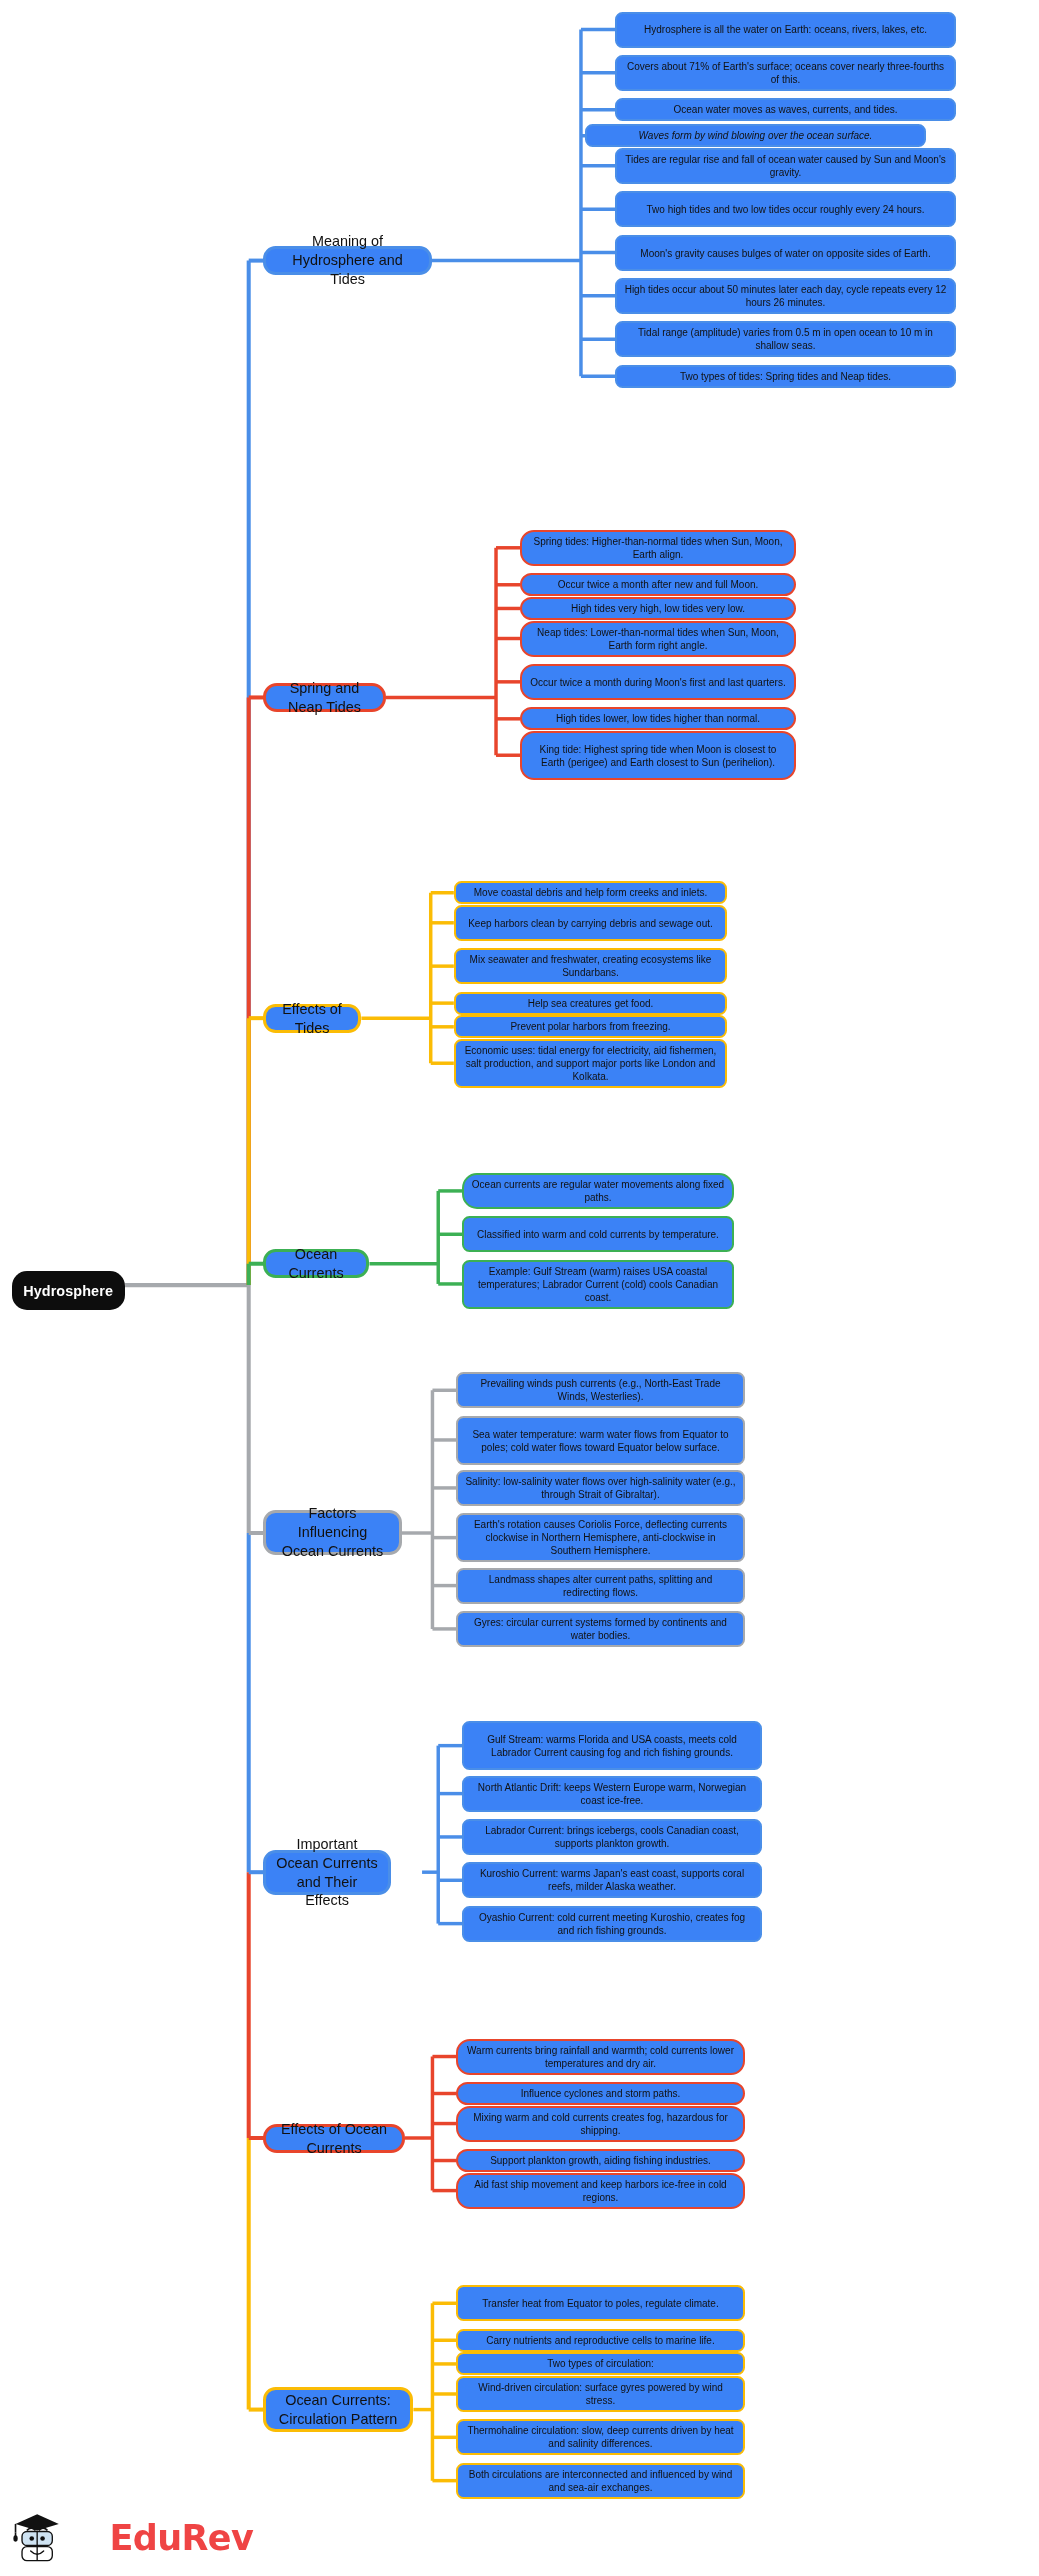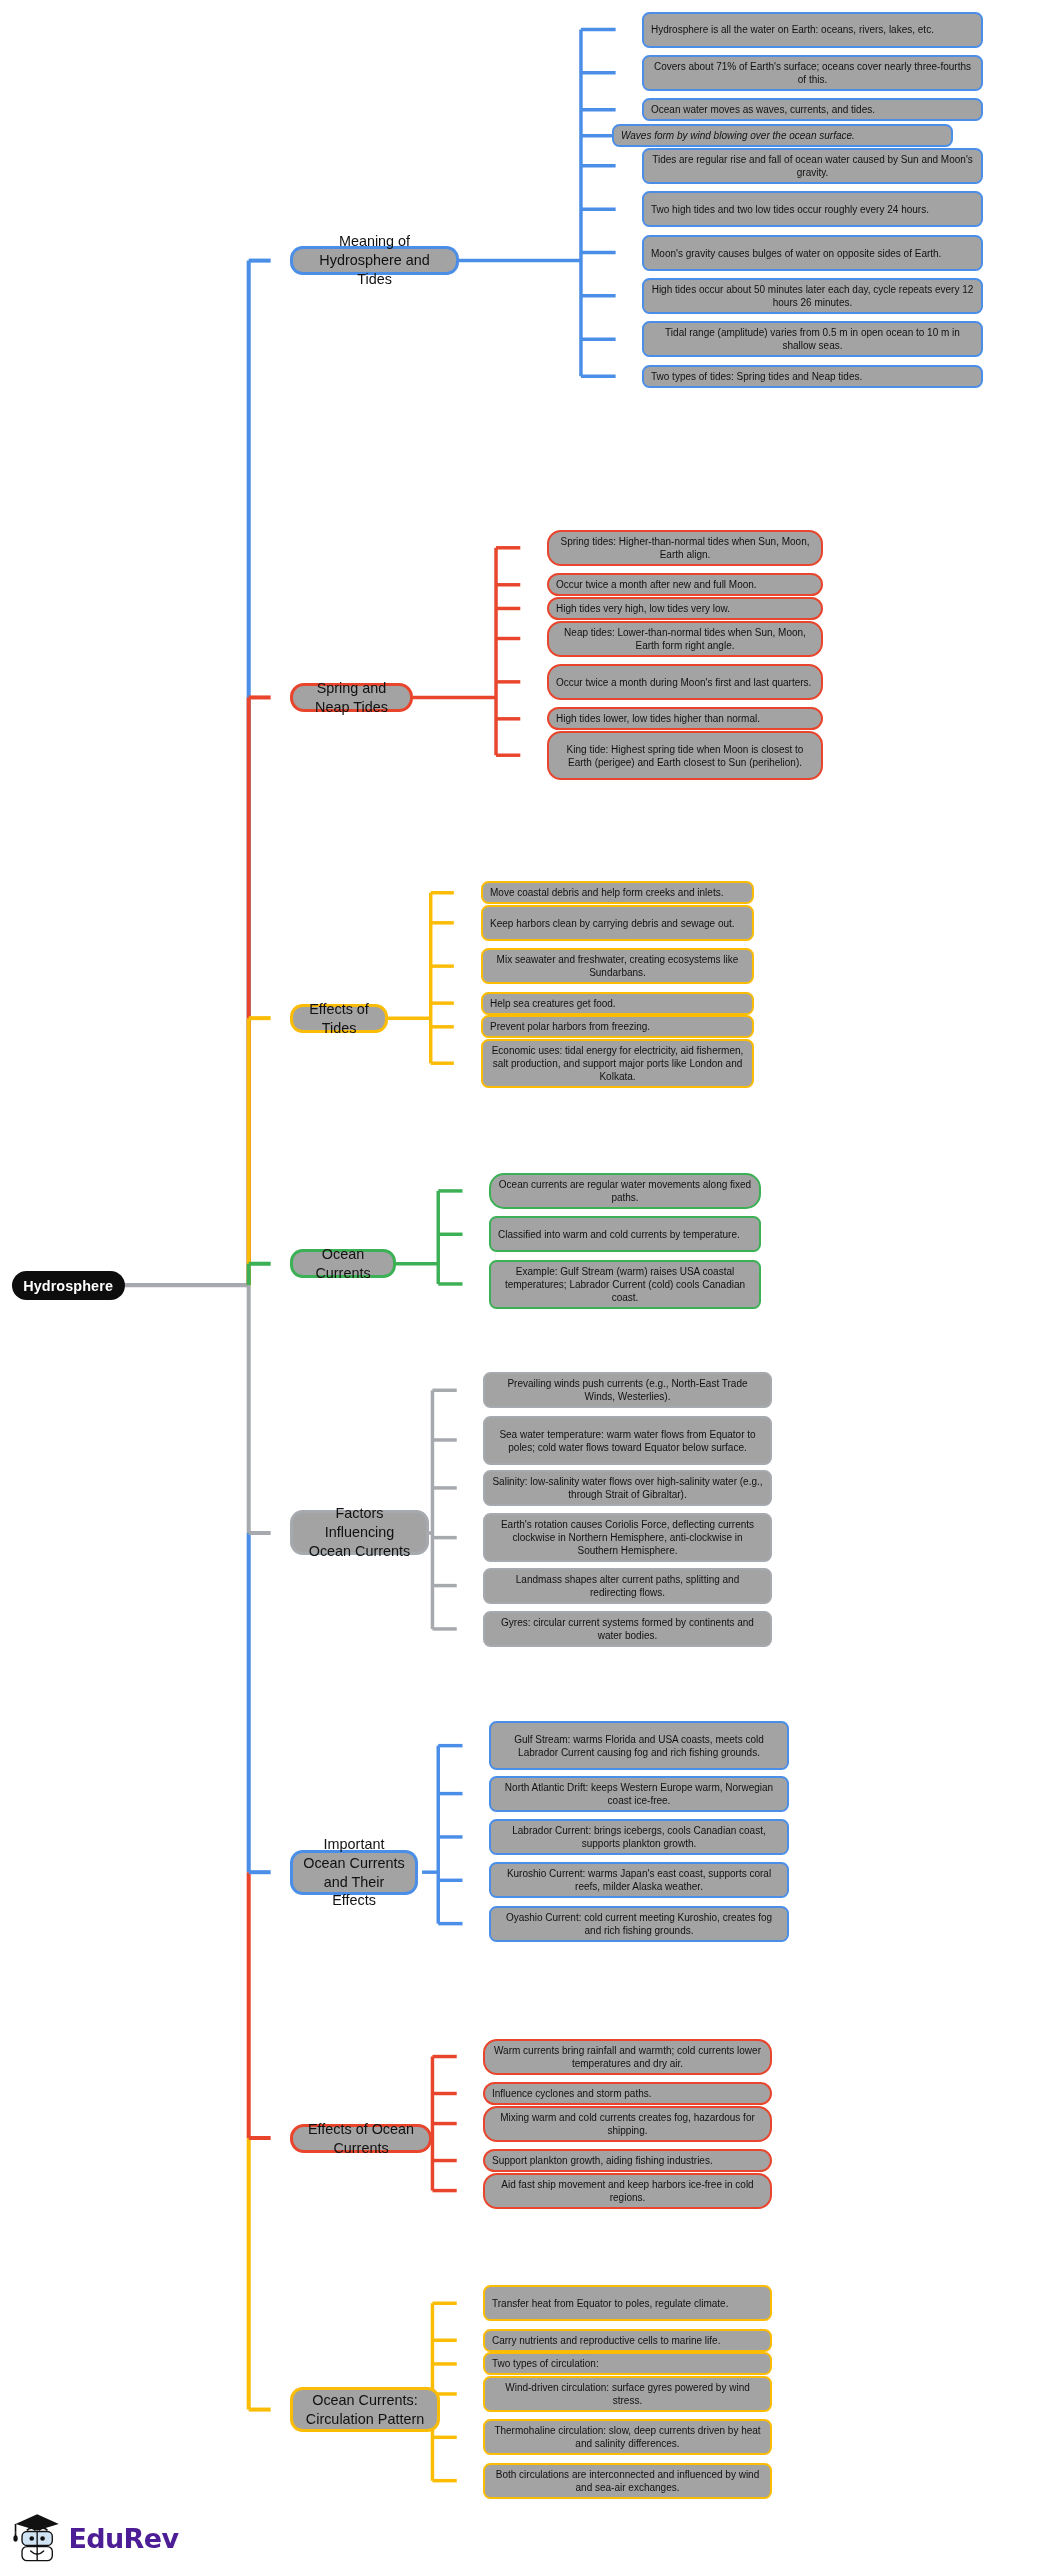--- a/index.html
+++ b/index.html
@@ -10,51 +10,51 @@
     font-family:"Liberation Sans","DejaVu Sans",sans-serif;
     position:relative;
     overflow:hidden;
   }
   #mindmap{position:absolute;inset:0;}
   svg#wires{position:absolute;left:0;top:0;width:1040px;height:2576px;pointer-events:none;}
 
   .node{
     position:absolute;
     box-sizing:border-box;
-    background:#a3a3a3;
+    background:#3b82f6;
     border-style:solid;
     border-width:2.9px;
     border-radius:9.2px;
     display:flex;
     align-items:center;
+    justify-content:center;
     text-align:center;
     color:#111111;
     line-height:1.30;
     padding:4px 7px;
-    margin-left:27px;
   }
   .branch-node{
     font-size:14.4px;
     font-weight:400;
     border-width:3.5px;
     border-radius:12.7px;
     padding:5.8px 9.2px;
   }
   .leaf-node{
     font-size:10px;
     font-weight:400;
     border-width:2.3px;
     border-radius:7.5px;
   }
 
   
   #root-node{
     position:absolute;
     left:11.6px;top:1271px;
-    width:113px;height:29px;
+    width:113px;height:39px;
     background:#0d0d0d;
     color:#ffffff;
     border-radius:15px;
     display:flex;align-items:center;justify-content:center;
     font-size:14.4px;font-weight:bold;
     letter-spacing:0.1px;
   }
 
   
   .c-blue   {border-color:#4a8ee8;}
@@ -64,23 +64,24 @@
   .c-gray   {border-color:#a6a9ad;}
 
   
   #logo{
     position:absolute;left:10.4px;top:2506px;
     width:191px;height:64px;
     display:flex;align-items:center;gap:8px;
   }
   #logo-mark{width:50px;height:53px;flex:0 0 auto;}
   #logo-text{
-    font-size:27px;font-weight:bold;color:#4c1d95;
+    font-size:35px;font-weight:bold;color:#ef4444;
     font-family:"DejaVu Sans","Liberation Sans",sans-serif;
     letter-spacing:-0.6px;
+    margin-left:41px;
   }
 </style>
 </head>
 <body>
 
 <div id="mindmap">
 
   <svg id="wires" viewBox="0 0 1799 4458" xmlns="http://www.w3.org/2000/svg">
     <g fill="none" stroke-width="7" stroke-linecap="butt">
 

